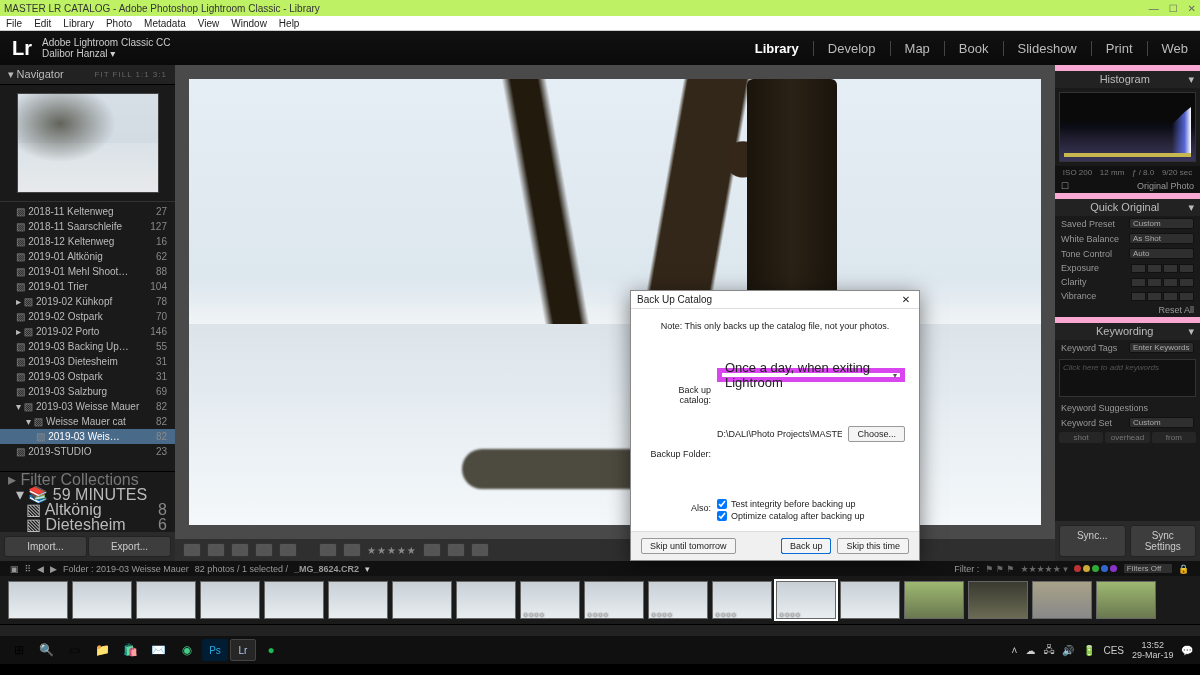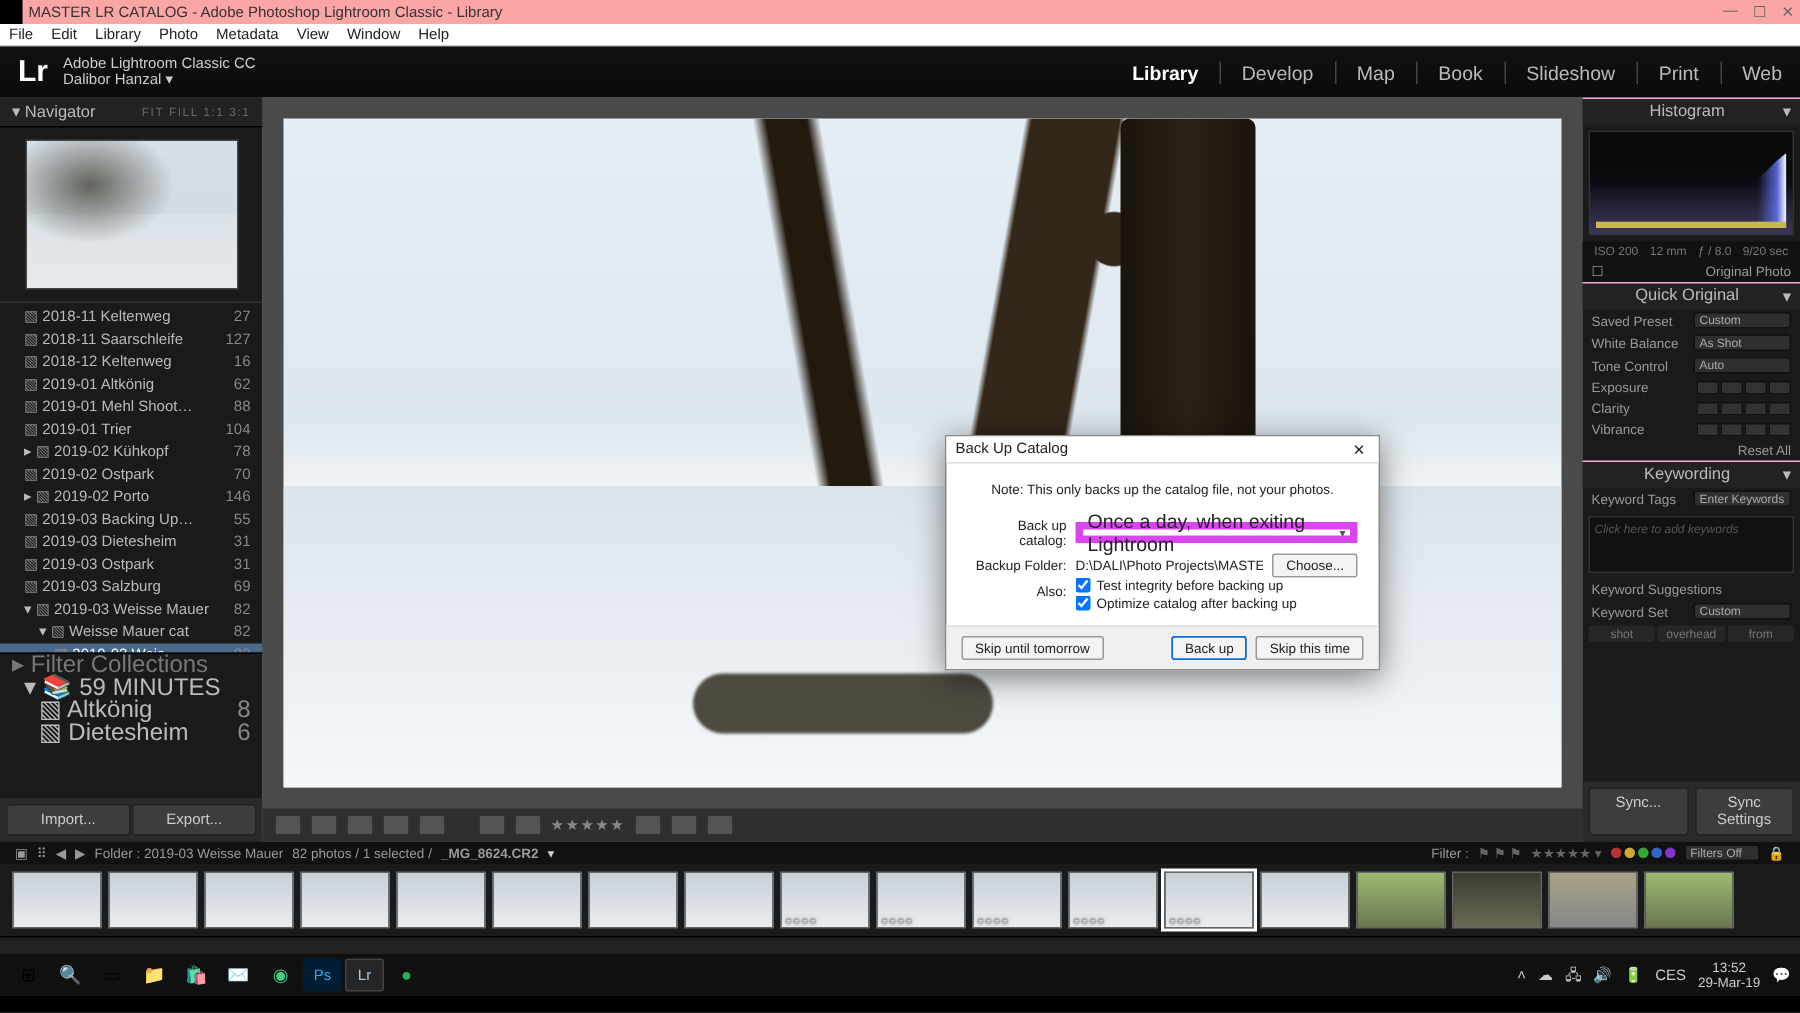--- a/index.html
+++ b/index.html
@@ -1,49 +1,49 @@
 <!DOCTYPE html>
 <html><head>
 <meta charset="utf-8">
 <style>
   * { box-sizing: border-box; margin: 0; padding: 0; font-family: "Segoe UI", Arial, sans-serif; }
   body { width: 1200px; height: 675px; overflow: hidden; background: #000; }
 
   
-  .winbar { height: 16px; background: #fca5a5; display:flex; align-items:center; padding:0 4px; font-size:10px; color:#333; justify-content:space-between;margin-left:15px; }
+  .winbar { height: 16px; background: #bef264; display:flex; align-items:center; padding:0 4px; font-size:10px; color:#333; justify-content:space-between; }
   .winbar .icons { display:flex; gap:10px; color:#666; }
   .winmenu { height: 15px; background:#fff; display:flex; align-items:center; gap:12px; padding:0 6px; font-size:10px; color:#222; border-bottom:1px solid #ccc; }
 
   
   .topbar { height: 34px; background: linear-gradient(#111,#0a0a0a); display:flex; align-items:center; padding:0 12px; justify-content:space-between; color:#ccc; }
   .logo { display:flex; align-items:center; gap:10px; }
   .lr-logo { font-weight:bold; font-size:20px; color:#fff; }
   .identity-text { font-size:10px; line-height:11px; }
   .modules { display:flex; gap:14px; font-size:13px; color:#bbb; }
   .modules span { cursor:pointer; }
   .modules .sep { border-left:1px solid #444; }
   .modules .active { color:#fff; font-weight:600; }
 
   
-  .main { display:flex; height: 496px; background:#a3a3a3;justify-content:center; }
+  .main { display:flex; height: 496px; background:#fdba74;justify-content:center; }
 
   
   .left { width: 175px; background:#1a1a1a; color:#bbb; display:flex; flex-direction:column; }
   .panel-header { display:flex; justify-content:space-between; align-items:center; background:#222; padding:3px 8px; font-size:11px; border-bottom:1px solid #000; }
   .panel-header .zoom { font-size:8px; color:#666; letter-spacing:1px; }
   .nav-thumb { margin:8px auto; width:142px; height:100px; background:linear-gradient(#c8d0d8,#b0b8c0); border:1px solid #444; position:relative; }
   .nav-thumb::after { content:""; position:absolute; inset:0; background: radial-gradient(ellipse at 30% 30%, #3a3a2a 0%, transparent 40%), linear-gradient(#dde5ed 0%, #dde5ed 50%, #e8f0f5 50%, #fff 100%); opacity:.7;}
   .folder-list { flex:1; font-size:10px; overflow:hidden; padding-top:2px; border-top:1px solid #333;}
   .folder-row { display:flex; justify-content:space-between; padding:1px 8px 1px 16px; line-height:13px; cursor:pointer; }
   .folder-row.indent1 { padding-left:26px; }
   .folder-row.indent2 { padding-left:36px; }
   .folder-row .cnt { color:#888; }
   .folder-row.sel { background:#4a6a8a; color:#fff; }
   .collections { border-top:1px solid #000; }
-  .import-bar { display:flex; gap:1px; padding:4px; background:#2a2a2a;margin-top:36px; }
+  .import-bar { display:flex; gap:1px; padding:4px; background:#2a2a2a; }
   .lr-btn { flex:1; background:#3d3d3d; border:1px solid #222; color:#ccc; font-size:10px; padding:4px; text-align:center; cursor:pointer; border-radius:3px; }
 
   
   .center { flex:1; background:#4a4a4a; display:flex; flex-direction:column; }
   .loupe { flex:1; display:flex; align-items:center; justify-content:center; padding:14px; position:relative; }
   .photo { width: 100%; height: 100%; background: linear-gradient(180deg, #e6eef5 0%, #dde7ee 45%, #f0f4f6 55%, #fafcfd 100%); position:relative; overflow:hidden; }
   .photo::before { content:""; position:absolute; top:0; left:0; right:0; height:60%;
     background:
       radial-gradient(circle at 65% 30%, #3b2f22 0 3%, transparent 3.2%),
       linear-gradient(80deg, transparent 40%, #2b2318 41%, #2b2318 44%, transparent 45%),
@@ -59,21 +59,21 @@
 
   
   .right { width: 145px; background:#1a1a1a; color:#bbb; font-size:10px; display:flex; flex-direction:column; }
   .histogram { height:70px; margin:4px; background: linear-gradient(0deg, rgba(40,40,200,.4) 0%, transparent 60%), linear-gradient(0deg, rgba(200,180,40,.3) 0%, transparent 50%), #0a0a0a; border:1px solid #333; position:relative; }
   .histo-curve { position:absolute; bottom:4px; left:4px; right:4px; height:50px;
     background: linear-gradient(0deg, #c8b850 0%, #c8b850 8%, transparent 9%),
                 linear-gradient(90deg, transparent 0%, transparent 85%, rgba(100,120,255,.8) 95%, #fff 100%);
     clip-path: polygon(0 90%, 10% 80%, 30% 70%, 50% 65%, 70% 55%, 85% 35%, 95% 10%, 100% 0%, 100% 100%, 0 100%);
   }
   .histo-info { display:flex; justify-content:space-around; font-size:8px; color:#777; padding:2px 4px; background:#111; }
-  .rpanel-section { border-top:1px solid #f9a8d4; background:#222; padding:2px 6px; display:flex; justify-content:space-between; font-size:11px;}
+  .rpanel-section { border-top:6px solid #f9a8d4; background:#222; padding:2px 6px; display:flex; justify-content:space-between; font-size:11px;}
   .control-row { display:flex; justify-content:space-between; align-items:center; padding:2px 6px; font-size:9px; color:#999;}
   .mini-field { width:65px; height:11px; background:#2f2f2f; border:1px solid #111; border-radius:2px; font-size:8px; color:#aaa; padding:0 3px; line-height:10px; overflow:hidden; white-space:nowrap;}
   .adjust-btns { display:flex; gap:1px; }
   .adjust-btns span { width:15px; height:9px; background:#333; border:1px solid #111;}
   .keyword-box { margin:4px; height:38px; background:#111; border:1px solid #333; font-size:8px; color:#555; padding:3px; font-style:italic;}
   .kw-sugg { display:grid; grid-template-columns:1fr 1fr 1fr; gap:2px; padding:2px 4px;}
   .kw-sugg span { background:#262626; font-size:8px; text-align:center; padding:1px; border-radius:2px; color:#777;}
   .sync-bar { display:flex; gap:4px; padding:4px; background:#2a2a2a; margin-top:auto;}
 
   
@@ -100,21 +100,21 @@
   .tray { display:flex; gap:8px; align-items:center; color:#ccc; font-size:10px;}
   .tray .clock { text-align:center; line-height:10px; font-size:9px;}
 
   
   .dialog { position:absolute; left:455px; top:225px; width:290px; background:#fff; border:1px solid #888; box-shadow:0 4px 20px rgba(0,0,0,.5); font-size:10px; color:#222; }
   .dlg-title { height:18px; background:#fff; border-bottom:1px solid #ddd; display:flex; justify-content:space-between; align-items:center; padding:0 6px; font-size:10px;}
   .dlg-close { width:14px; text-align:center; cursor:pointer;}
   .dlg-body { padding:12px 14px 8px; }
   .dlg-note { text-align:center; font-size:9px; margin-bottom:14px;}
   .dlg-row { display:flex; align-items:center; gap:6px; margin-bottom:4px; font-size:9px;}
-  .dlg-label { width:66px; text-align:right; font-size:9px;}
+  .dlg-label { width:66px; text-align:right; font-size:9px;margin-top:40px;}
   .dlg-select { flex:1; border:5px solid #d946ef; height:14px; font-size:13px; padding:0 3px; background:#fff; display:flex; align-items:center; justify-content:space-between;}
   .dlg-select::after { content:"▾"; font-size:8px; color:#555;}
   .dlg-path { flex:1; font-size:9px; white-space:nowrap; overflow:hidden;}
   .dlg-btn { border:1px solid #999; background:#f4f4f4; height:16px; padding:0 8px; font-size:9px; border-radius:2px; display:inline-flex; align-items:center; cursor:pointer;}
   .dlg-btn.primary { border:1px solid #0a6cd6; outline:1px solid #0a6cd6; outline-offset:-1px;}
   .dlg-check { display:flex; align-items:center; gap:4px; font-size:9px; margin-left:72px; margin-bottom:2px;}
   .dlg-check input { width:10px; height:10px;}
   .dlg-actions { background:#f0f0f0; border-top:1px solid #ddd; padding:6px 10px; display:flex; justify-content:space-between; }
   .dlg-actions .right-grp { display:flex; gap:6px;}
 </style>

